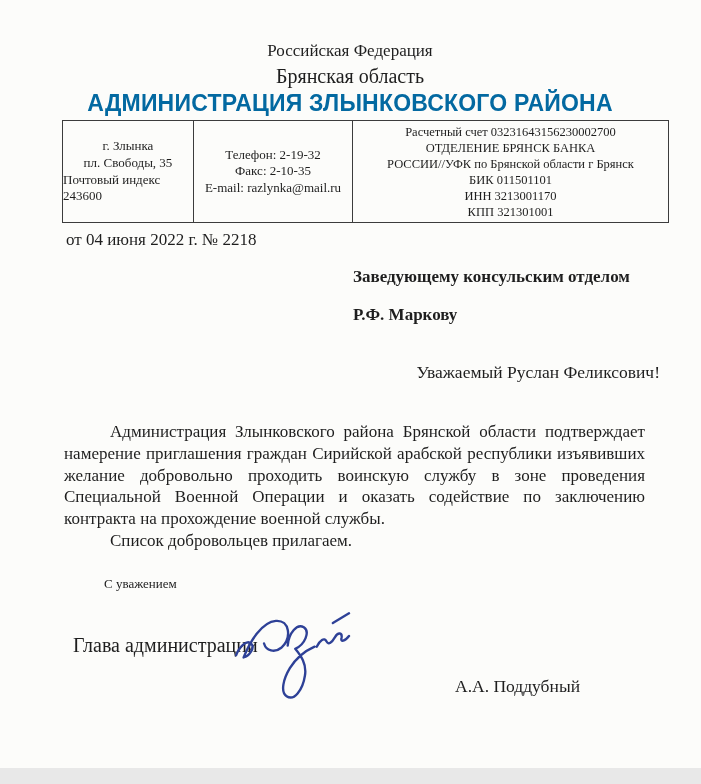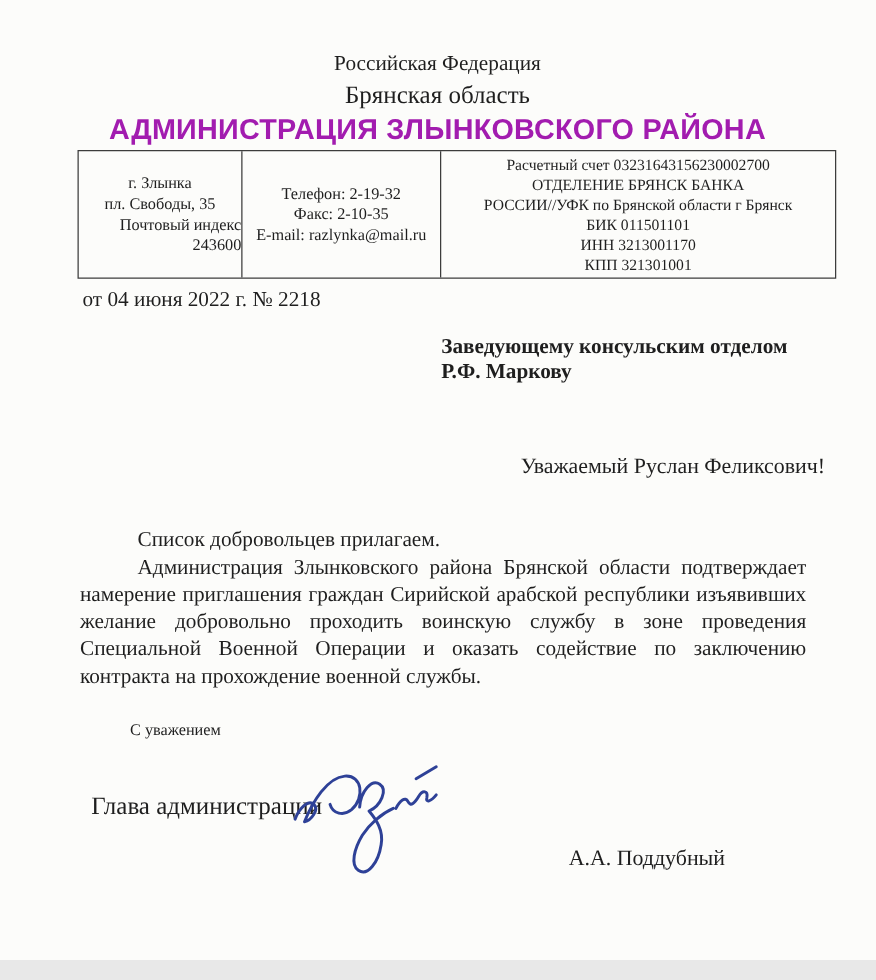--- a/index.html
+++ b/index.html
@@ -18,48 +18,48 @@
   
   .hdr { left: 10px; width: 680px; text-align: center; }
   .hdr-country { top: 41px; font-size: 17px; }
   .hdr-region  { top: 65px; font-size: 20px; }
   .hdr-org {
     top: 90px;
     font-family: "Liberation Sans", sans-serif;
     font-weight: bold;
     font-size: 23px;
     letter-spacing: 0.2px;
-    color: #a21caf;
+    color: #0369a1;
   }
 
   
   .contact-table {
     left: 62px; top: 120px;
     width: 607px; height: 103px;
     border: 1.5px solid #3c3c3c;
     display: flex;
     box-sizing: border-box;
   }
   .contact-col {
     display: flex;
     flex-direction: column;
     justify-content: center;
     align-items: center;
-    text-align: right;
+    text-align: left;
     box-sizing: border-box;
     line-height: 1.28;
   }
   .col-address { width: 131px; border-right: 1.5px solid #3c3c3c; font-size: 13px; }
   .col-phones  { width: 159px; border-right: 1.5px solid #3c3c3c; font-size: 13px; }
   .col-bank    { flex: 1; font-size: 12.5px; }
 
   .ref-line { left: 66px; top: 230px; font-size: 17px; }
 
   .recipient { left: 353px; top: 267px; font-size: 17px; font-weight: bold; }
-  .recipient .line2 { }
+  .recipient .line2 { margin-top: 18px; }
 
   .salutation { left: 10px; top: 362px; width: 650px; text-align: right; font-size: 17.5px; }
 
   .body-text {
     left: 64px; top: 421px;
     width: 581px;
     font-size: 17px;
     line-height: 21.8px;
     text-align: justify;
   }
@@ -104,22 +104,22 @@
   <div class="abs ref-line">от 04 июня 2022 г. № 2218</div>
 
   <div class="abs recipient">
     <div class="line1">Заведующему консульским отделом</div>
     <div class="line2">Р.Ф. Маркову</div>
   </div>
 
   <div class="abs salutation">Уважаемый Руслан Феликсович!</div>
 
   <div class="abs body-text">
+    <p>Администрация Злынковского района Брянской области подтверждает намерение приглашения граждан Сирийской арабской республики изъявивших желание добровольно проходить воинскую службу в зоне проведения Специальной Военной Операции и оказать содействие по заключению контракта на прохождение военной службы.</p>
     <p>Список добровольцев прилагаем.</p>
-    <p>Администрация Злынковского района Брянской области подтверждает намерение приглашения граждан Сирийской арабской республики изъявивших желание добровольно проходить воинскую службу в зоне проведения Специальной Военной Операции и оказать содействие по заключению контракта на прохождение военной службы.</p>
   </div>
 
   <div class="abs regards">С уважением</div>
   <div class="abs position">Глава администрации</div>
   <div class="abs sig-name">А.А. Поддубный</div>
 
   <svg class="abs signature-svg" width="128" height="114" viewBox="0 0 118 106" fill="none">
     <path d="M7,57 C10,49 17,42 21,46 C25,50 19,58 14,59 C20,44 31,26 44,25 C57,24 59,41 49,50 C43,55 35,53 33,46
              M55,48 C56,36 64,27 70,31 C76,35 71,47 62,51 C67,57 73,65 71,76 C69,89 61,100 54,95 C48,91 51,79 57,69 C62,61 71,53 80,49
              M82,49 C85,43 89,40 91,44 C93,48 96,45 99,40 C102,35 106,36 105,41 C104,45 108,44 112,39

